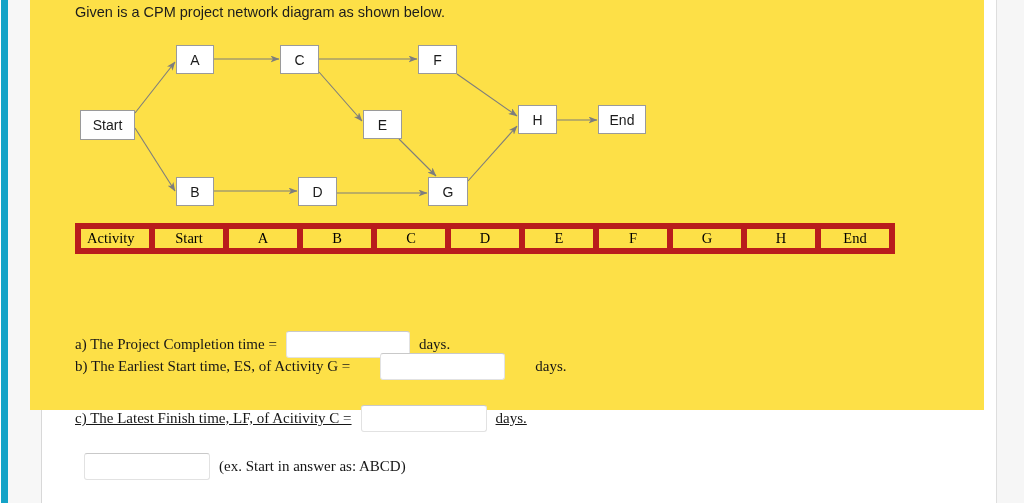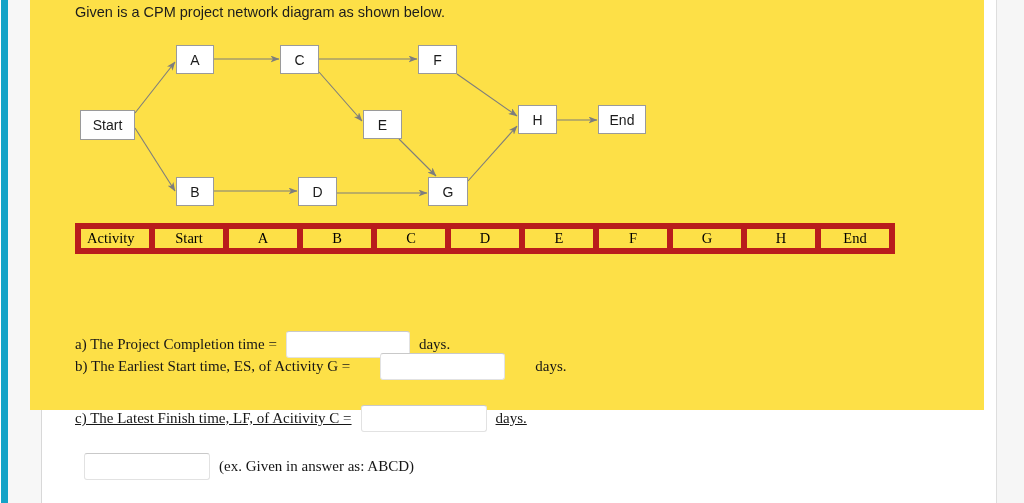--- a/index.html
+++ b/index.html
@@ -236,16 +236,16 @@
   </div>
 
   <div class="qrow" id="q-c">
     <span class="qtext">c) The Latest Finish time, LF, of Acitivity C =</span>
     <input class="answer-input" type="text" value="" style="">
     <span class="suffix">days.</span>
   </div>
 
   <div class="qrow" id="q-d">
     <input class="answer-input" type="text" value="" style="">
-    <span class="suffix">(ex. Given in answer as: ABCD)</span>
+    <span class="suffix">(ex. Start in answer as: ABCD)</span>
   </div>
 
 </div>
 
 </body></html>

